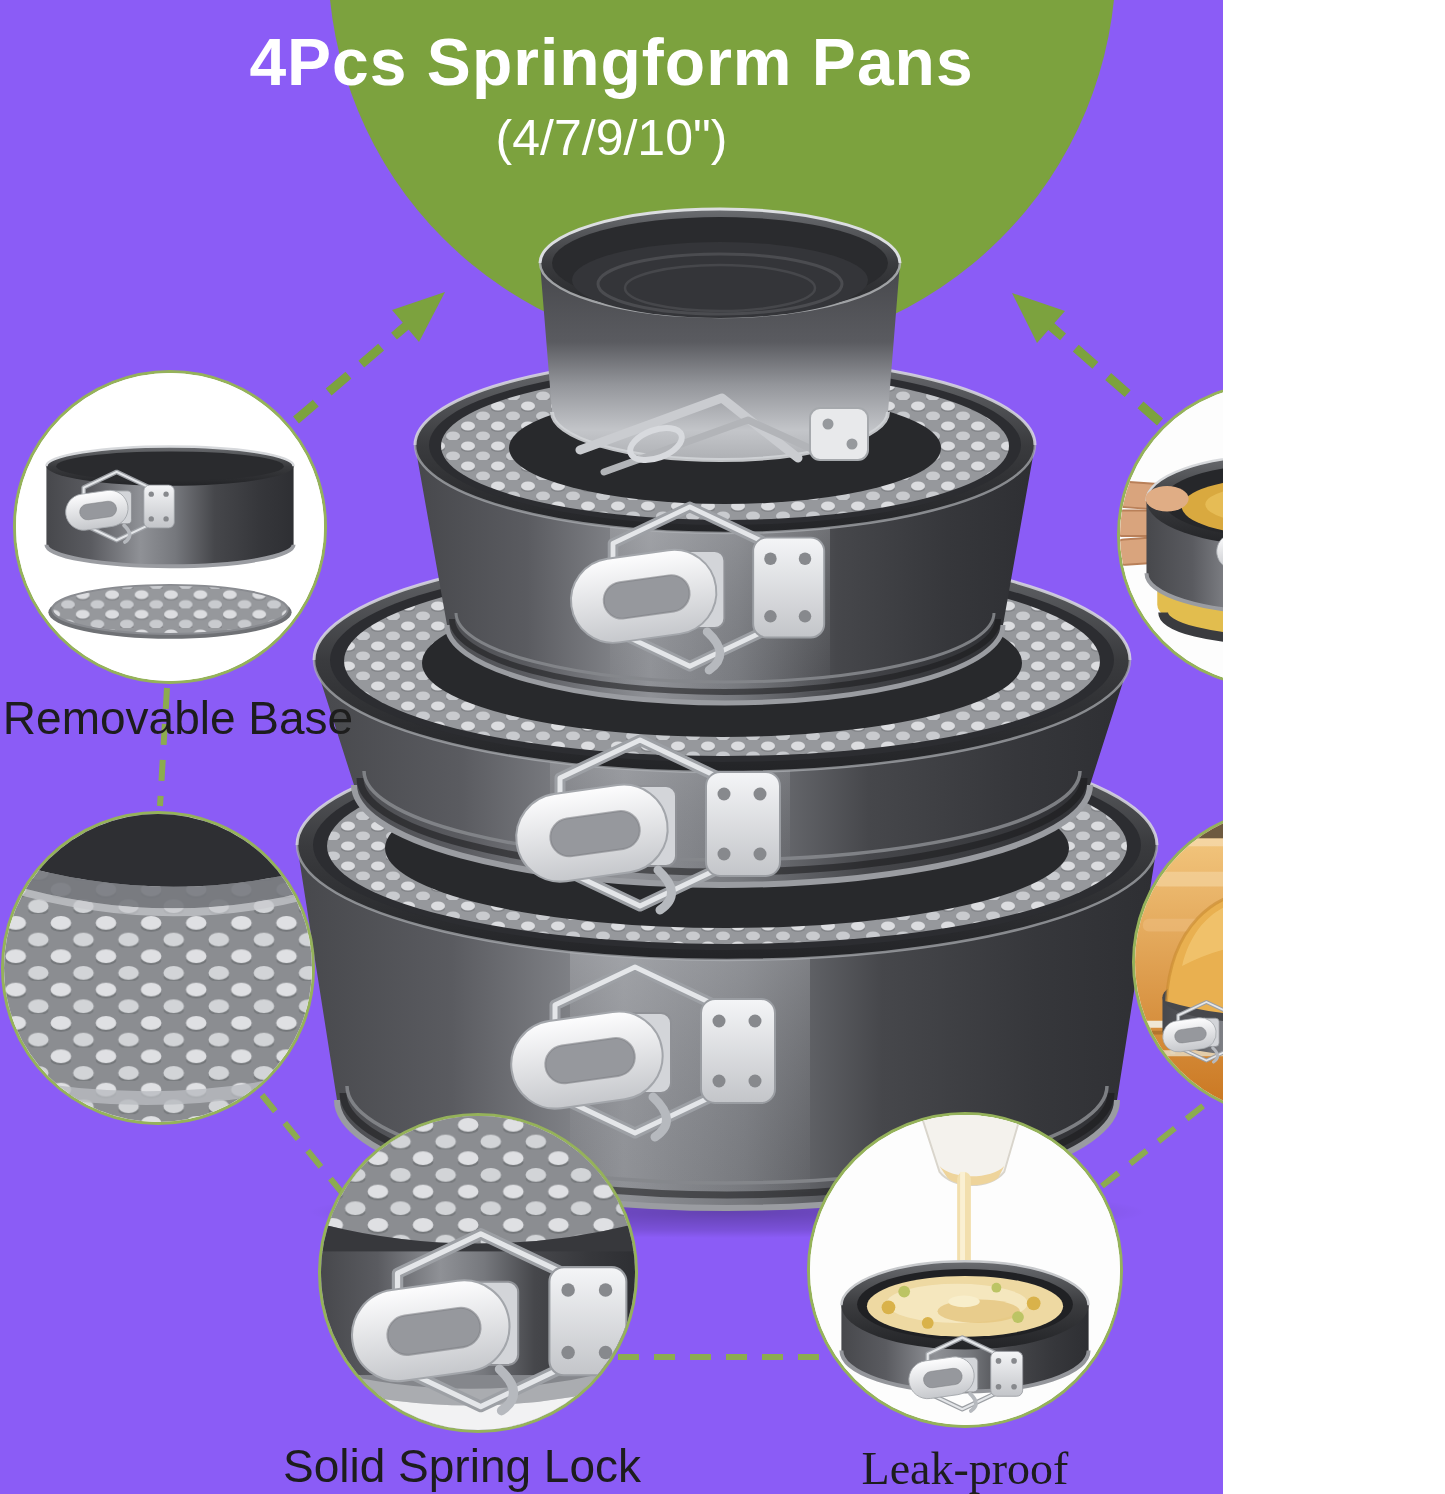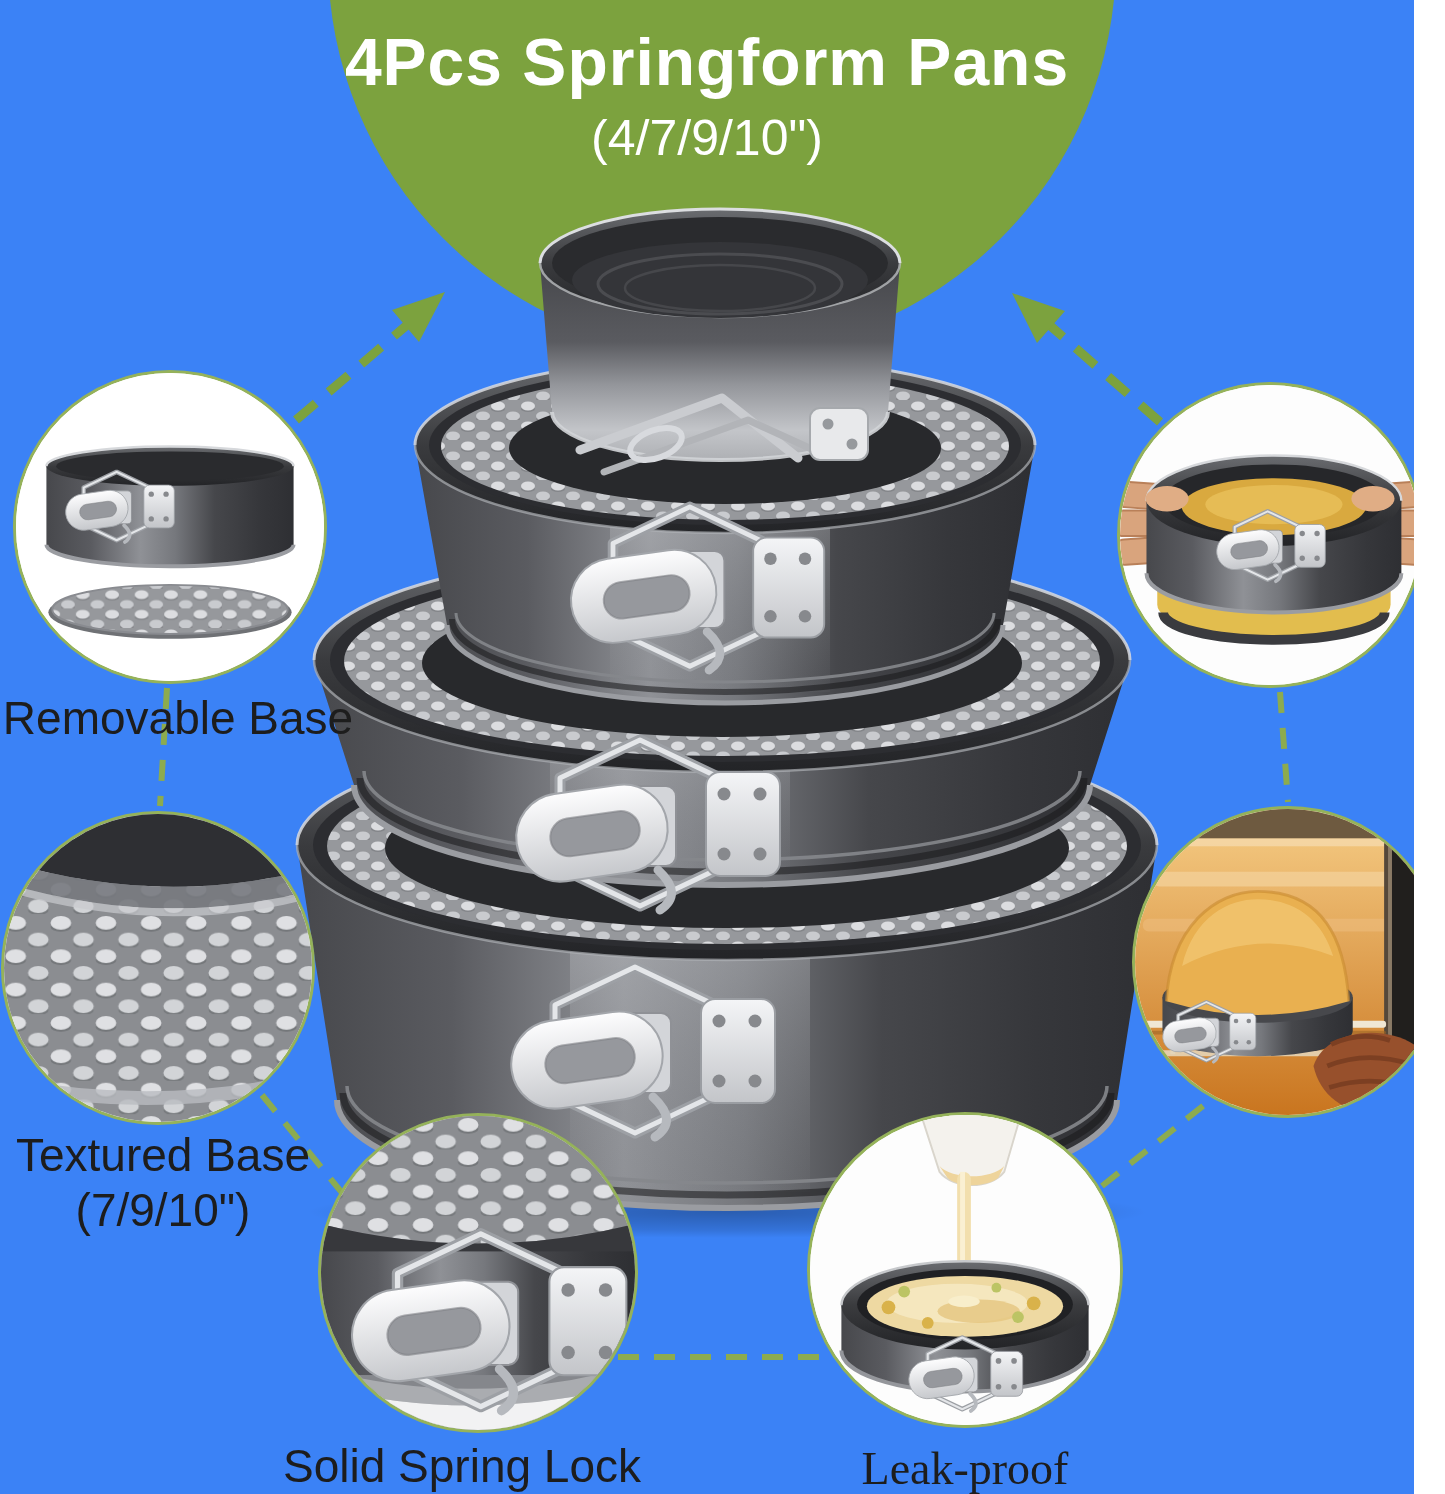--- a/index.html
+++ b/index.html
@@ -1,16 +1,16 @@
 <!DOCTYPE html>
 <html style="--green: #7CA23E; --circleBorder: #95B25A; --dashGreen: #8CAB4F; --titleText: #FFFFFF; --labelText: #1D1D1D; --panDark: #3B3C40; --panSilver: #A9ABAF; --latchSilver: #E9EAEC; --cakeYellow: #E2BD4E; --batterCream: #EED9A2;"><head>
 <meta charset="utf-8">
 <style>
   html,body{margin:0;padding:0;background:#fff;}
-  .stage{position:relative;width:1414px;height:1494px;background:#3b82f6;overflow:hidden;
+  .stage{position:relative;width:1223px;height:1494px;background:#8b5cf6;overflow:hidden;
          font-family:"Liberation Sans", sans-serif;}
   .green-dome{position:absolute;left:328px;top:-434px;width:788px;height:788px;border-radius:50%;
               background:var(--green,#7CA23E);z-index:0;}
   .header{position:absolute;left:0;top:26px;width:100%;text-align:center;z-index:3;color:var(--titleText,#fff);}
   .title{font-size:66px;font-weight:bold;letter-spacing:1px;line-height:1.1;}
   .subtitle{font-size:50px;margin-top:12px;line-height:1.1;}
   .connectors{position:absolute;left:0;top:0;width:1445px;height:1494px;z-index:1;pointer-events:none;}
   .stack{position:absolute;left:280px;top:200px;width:890px;height:1060px;z-index:2;}
   .callout{position:absolute;border-radius:50%;border:3px solid var(--circleBorder,#95B25A);
            overflow:hidden;background:#fff;z-index:2;box-sizing:border-box;}
@@ -329,24 +329,20 @@
           <circle cx="190" cy="176" r="5"></circle>
         </g>
       <ellipse cx="157" cy="190" rx="16" ry="6" fill="#f8eecb"></ellipse>
       <use href="#latchW" transform="translate(98,226) scale(0.44)"></use>
     </svg>
   </div>
 
   <div class="label l1">
     <span>Removable Base</span>
   </div>
-  <div class="label l3">
-    <span>Textured Base</span>
-    <span>(7/9/10")</span>
-  </div>
   <div class="label l5">
     <span>Solid Spring Lock</span>
   </div>
   <div class="label l6">
     <span>Leak-proof</span>
   </div>
 
 </div>
 
 </body></html>

